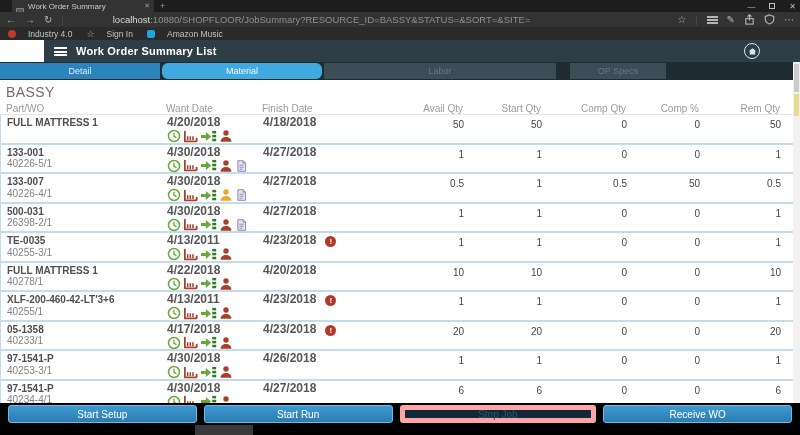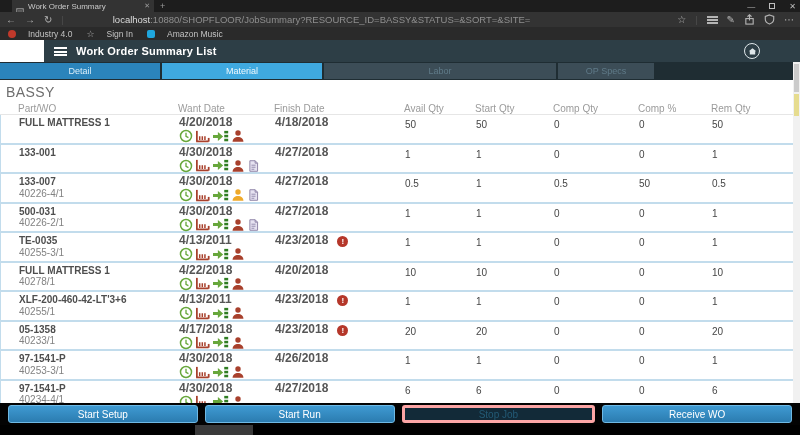--- a/index.html
+++ b/index.html
@@ -31,51 +31,51 @@
 
   
   .appheader{position:absolute;top:40px;left:0;right:0;height:22px;background:var(--header_bg,#2d3e46);display:flex;align-items:center;padding:0 10px;margin-left:44px;}
   .burger{width:13px;height:9px;background:linear-gradient(#fff 0 2px,transparent 2px 3.5px,#fff 3.5px 5.5px,transparent 5.5px 7px,#fff 7px 9px);margin-right:9px;}
   .apptitle{color:#fff;font-size:11px;font-weight:bold;letter-spacing:.2px;flex:1;}
   .home{width:16px;height:16px;border:1.4px solid #dfe7ea;border-radius:50%;display:flex;align-items:center;justify-content:center;margin-right:30px;}
 
   .apptabs{position:absolute;top:62px;left:0;right:0;height:18px;background:#1f2d33;display:flex;gap:2px;padding:1px 0;}
   .atab{display:flex;align-items:center;justify-content:center;font-size:9px;}
   .atab.t0{width:20%;background:var(--tab_detail,#2b84bb);color:#d8edf9;}
-  .atab.t1{width:20%;background:var(--tab_active,#3fa9e0);color:#eef8fe;}
+  .atab.t1{width:20%;background:var(--tab_active,#3fa9e0);color:#eef8fe;border-radius:6px;}
   .atab.t2{width:29%;background:#3c4d57;color:#5f7a88;}
   .atab.t3{width:19%;background:#3c4d57;color:#5f7a88;}
-  .atab.t4{width:12%;background:#3c4d57;color:#5f7a88;}
+  .atab.t4{width:12%;background:#3c4d57;color:#5f7a88;margin-left:12px;}
 
   
   .content{position:absolute;top:80px;left:0;right:0;bottom:0;background:#fff;overflow:hidden;}
   .bassy{margin:4px 0 0 6px;font-size:14px;color:#6e6e6e;letter-spacing:.4px;height:16px;}
-  .thead,.trow{display:grid;grid-template-columns:160px 96px 130px 71px 78px 85px 73px 81px;padding-left:18px;}
+  .thead,.trow{display:grid;grid-template-columns:160px 96px 130px 71px 78px 85px 73px 81px;padding-left:6px;}
   .thead{margin-top:3px;height:12px;border-bottom:1px solid #e6e6e6;}
   .th{font-size:10px;color:#9b9b9b;}
-  .th.r,.num{text-align:left;}
+  .th.r,.num{text-align:right;}
   .trow{height:29.5px;border-bottom:2px solid var(--row_sep,#c2dcec);border-left:1px solid var(--row_sep,#c2dcec);}
   .part-name{font-size:10px;font-weight:bold;color:#4e4e4e;line-height:11.5px;padding-top:2px;white-space:nowrap;}
   .wo{font-size:10px;color:#828282;line-height:11px;}
   .date{font-size:12px;font-weight:bold;color:#565656;line-height:11.5px;padding-top:2px;}
   .icons{display:flex;align-items:center;gap:2px;height:15px;}
   .icons svg{display:block;}
   .fin{display:flex;gap:9px;align-items:flex-start;}
   .warn{width:11px;height:11px;border-radius:50%;background:var(--warn,#b5372a);color:#fff;font-size:8px;font-weight:bold;display:flex;align-items:center;justify-content:center;margin-top:3px;}
   .num{font-size:10px;color:#454545;padding-top:4px;}
 
   
   .sbar{position:absolute;right:0;top:62px;width:7px;height:341px;background:#f1f1f1;}
   .sthumb{position:absolute;left:1px;top:2px;width:5px;height:28px;background:#cbcbcb;}
   .smark{position:absolute;left:1px;top:32px;width:5px;height:22px;background:#e6dc8f;}
 
   
   .footer{position:absolute;top:403px;left:0;right:0;height:22px;background:#030303;display:flex;gap:7px;padding:2px 8px;}
   .fbtn{flex:1;border-radius:3px;display:flex;align-items:center;justify-content:center;font-size:10px;color:#fff;background:linear-gradient(var(--button_blue_hi,#3f9ad2),var(--button_blue,#2b7cb0));border:1px solid #6fb9e4;}
-  .fbtn.disabled{background:#122a38;border:3px solid #fca5a5;color:#235a75;}
+  .fbtn.disabled{background:#122a38;border:5px solid #fca5a5;color:#235a75;}
   .bottomstrip{position:absolute;top:425px;left:0;right:0;height:10px;background:#000;}
   .taskitem{position:absolute;left:195px;top:0;width:58px;height:10px;background:#3a3a3a;}
 </style>
 </head>
 <body>
 
 <div class="screen">
 
   <div class="titlebar">
     <div class="tab">
@@ -211,20 +211,21 @@
       </div>
       <div class="num">50</div>
       <div class="num">50</div>
       <div class="num">0</div>
       <div class="num">0</div>
       <div class="num">50</div>
     </div>
         <div class="trow">
       <div>
         <div class="part-name">133-001</div>
+        <div class="wo">40226-5/1</div>
       </div>
       <div>
         <div class="date">4/30/2018</div>
         <div class="icons">
           <span style="color:var(--icon_green,#67a73b);">
             <svg width="14" height="14" viewBox="0 0 16 16">
                   <circle cx="8" cy="8" r="6.3" fill="none" stroke="currentColor" stroke-width="1.7"></circle>
                   <path d="M8 4.2V8.3L10.8 9.8" fill="none" stroke="currentColor" stroke-width="1.5"></path>
                 </svg>
           </span>
@@ -320,21 +321,21 @@
       </div>
       <div class="num">0.5</div>
       <div class="num">1</div>
       <div class="num">0.5</div>
       <div class="num">50</div>
       <div class="num">0.5</div>
     </div>
         <div class="trow">
       <div>
         <div class="part-name">500-031</div>
-        <div class="wo">40226-2/1</div>
+        <div class="wo">26398-2/1</div>
       </div>
       <div>
         <div class="date">4/30/2018</div>
         <div class="icons">
           <span style="color:var(--icon_green,#67a73b);">
             <svg width="14" height="14" viewBox="0 0 16 16">
                   <circle cx="8" cy="8" r="6.3" fill="none" stroke="currentColor" stroke-width="1.7"></circle>
                   <path d="M8 4.2V8.3L10.8 9.8" fill="none" stroke="currentColor" stroke-width="1.5"></path>
                 </svg>
           </span>

